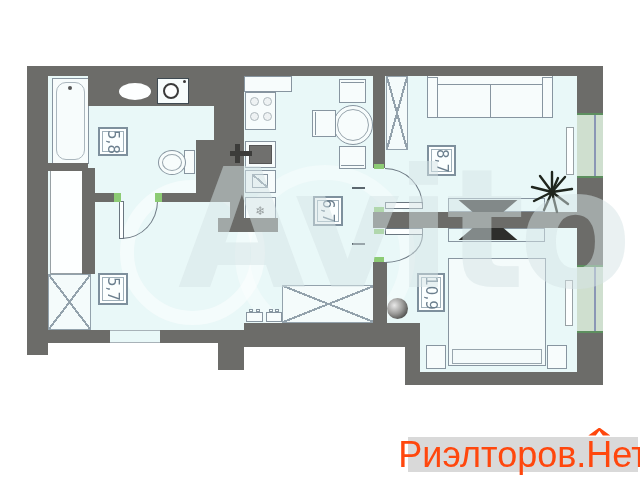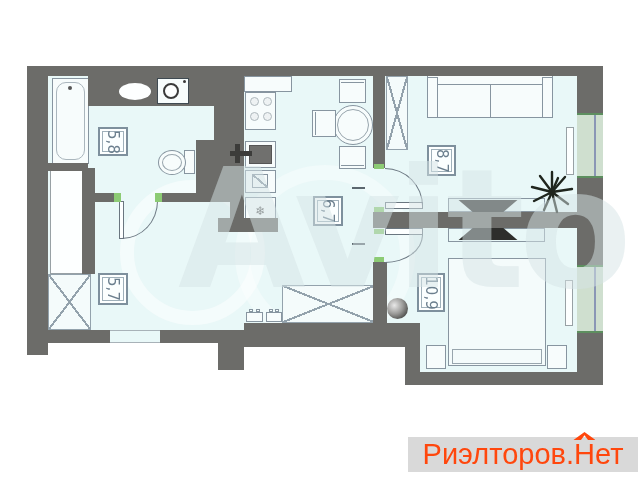--- a/index.html
+++ b/index.html
@@ -35,21 +35,21 @@
   .window{position:absolute;box-sizing:border-box;background:var(--window_pane);
     border-top:2px solid var(--window_edge);border-bottom:2px solid var(--window_edge);z-index:4;}
   .radiator{position:absolute;box-sizing:border-box;background:#fdffff;border:1px solid #98a1a5;z-index:4;}
   .tv{position:absolute;background:var(--dark_item);z-index:4;}
   .burner{position:absolute;box-sizing:border-box;border:1px solid #aeb8bd;background:#eef2f3;border-radius:50%;z-index:3;}
   #watermark-text{position:absolute;left:178px;top:128px;width:470px;height:210px;line-height:205px;
     font-size:165px;font-weight:600;letter-spacing:-6px;color:rgba(213,227,229,0.5);z-index:7;pointer-events:none;}
   #wm-ring1,#wm-ring2{z-index:1;}
   #logo-bar{position:absolute;left:408px;top:437px;width:230px;height:35px;background:var(--logo_bar_bg);
     display:flex;align-items:center;justify-content:center;z-index:8;
-    font-family:"Liberation Sans", sans-serif;font-size:29px;color:var(--logo_orange);white-space:nowrap;}
+    font-family:"Liberation Sans", sans-serif;font-size:36px;color:var(--logo_orange);white-space:nowrap;}
   #logo-house{position:relative;display:inline-block;}
   #logo-roof{position:absolute;left:50%;top:-6px;transform:translateX(-50%);width:22px;height:8px;
     background:var(--logo_orange);
     clip-path:polygon(50% 0, 100% 100%, 66% 100%, 50% 42%, 34% 100%, 0 100%);}
 </style>
 </head>
 <body>
 
 <div id="stage">
 

